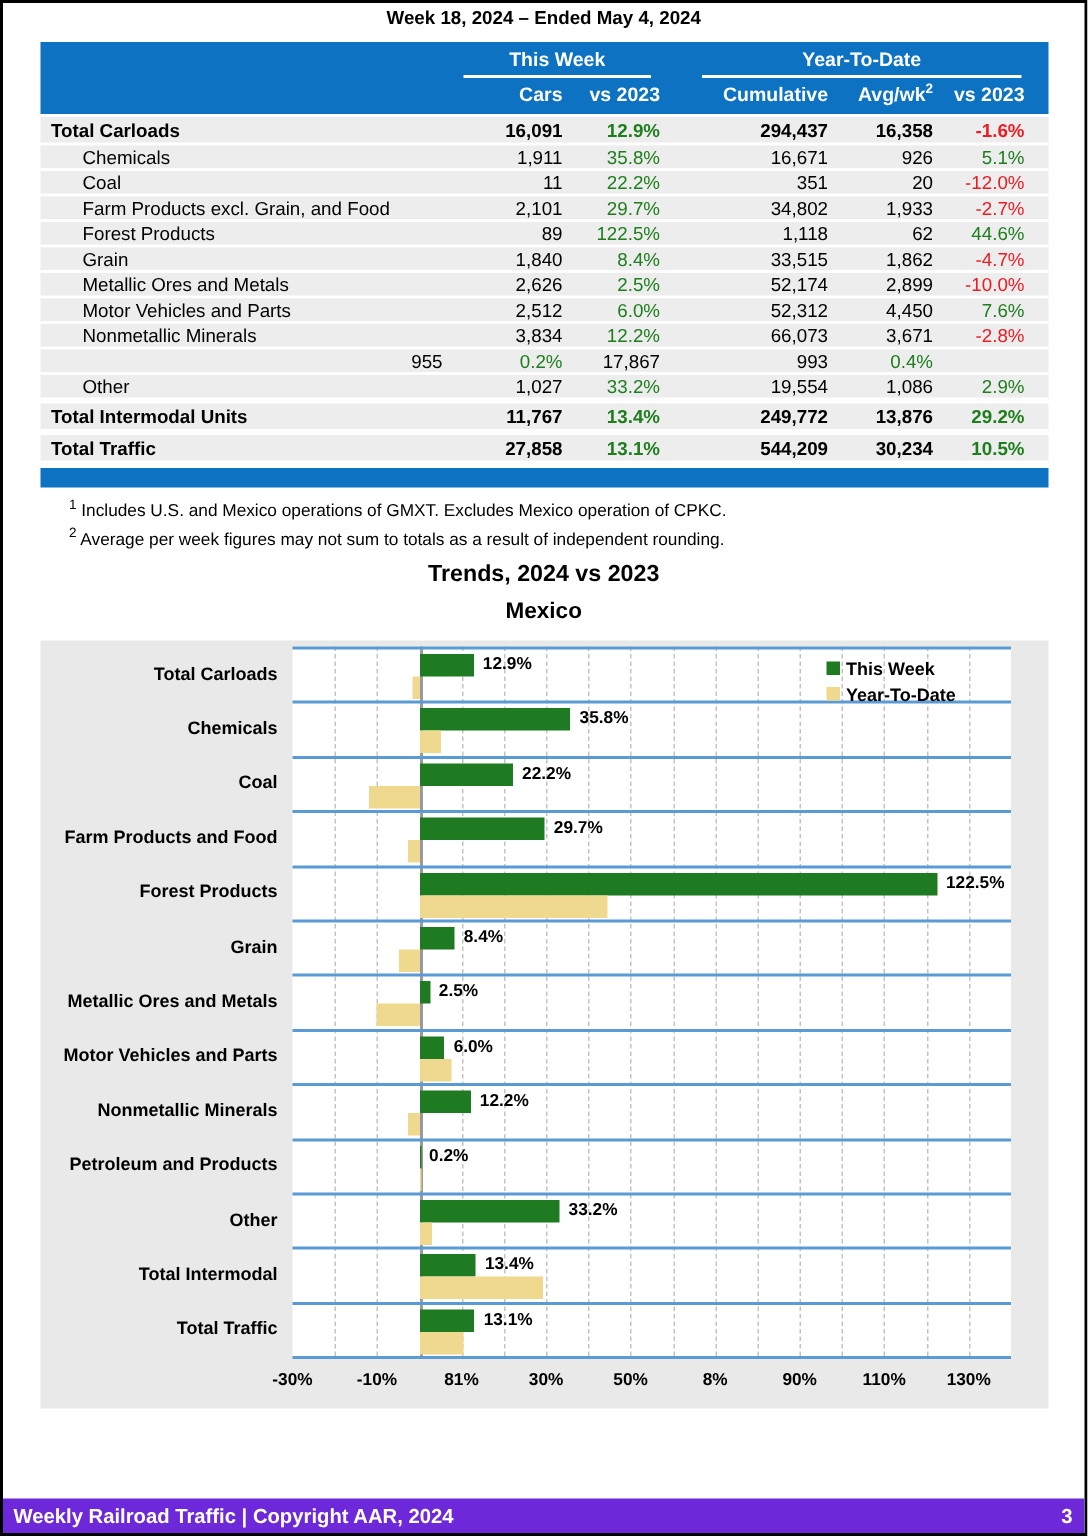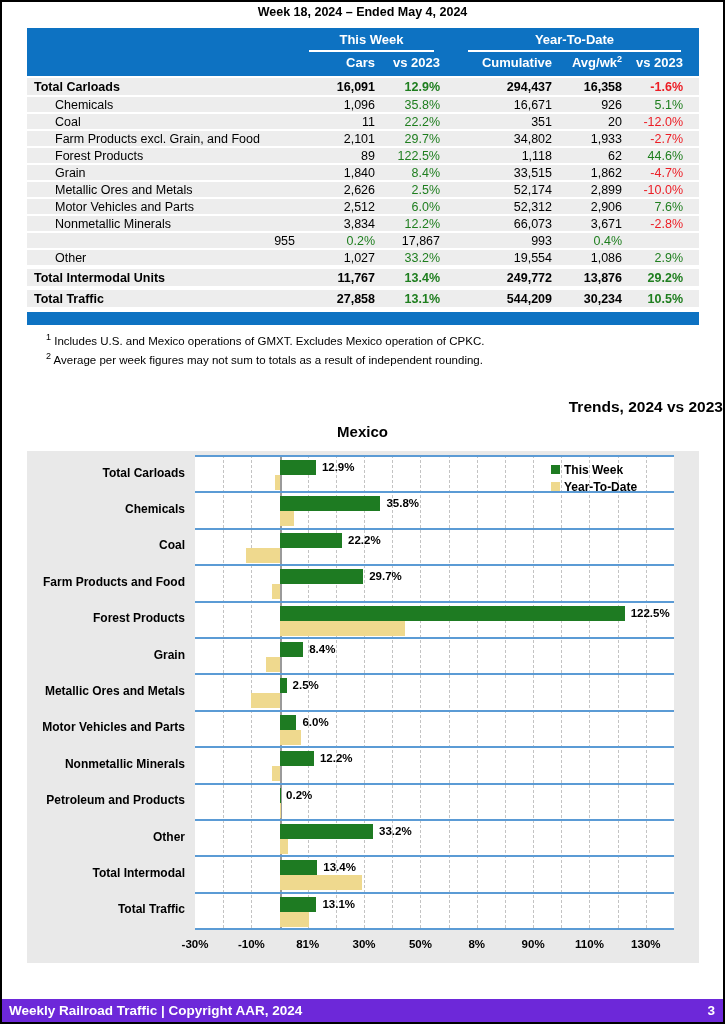--- a/index.html
+++ b/index.html
@@ -30,21 +30,21 @@
   .pos{color:#1e7e1e;}
   .neg{color:#ed1c24;}
 
   .divider{height:13px;background:#0d72c2;margin:3px 0 0 25px;width:672px;}
 
   
   .footnotes{margin:9px 0 0 44px;font-size:11.5px;}
   .footnote{margin-bottom:5px;line-height:14px;}
 
   
-  .chart-title{text-align:right;font-weight:bold;font-size:15.5px;margin-top:26px;line-height:18px;}
+  .chart-title{text-align:center;font-weight:bold;font-size:15.5px;margin-top:2px;line-height:18px;}
   .chart-subtitle{text-align:center;font-weight:bold;font-size:15px;margin-top:8px;line-height:15px;}
   .chart-panel{margin:12px 0 0 25px;width:672px;background:#e9e9e9;padding:4px 0 7px 0;box-sizing:border-box;}
   .chart-body{position:relative;width:672px;height:475px;}
   .plot-bg{position:absolute;left:168px;top:0;width:479px;height:473px;background:#fff;}
   .gridline{position:absolute;top:0;height:473px;width:0;border-left:1px dashed #c3c3c3;}
   .zero-line{position:absolute;top:0;height:473px;width:0;border-left:2px solid #9a9a9a;}
   .chart-row{position:relative;display:grid;grid-template-columns:168px 479px;height:36.4px;}
   .row-label{align-self:center;text-align:right;padding-right:10px;font-weight:bold;font-size:12px;line-height:13px;}
   .row-plot{position:relative;height:100%;box-sizing:border-box;border-top:2px solid #5b9bd5;}
   .axis-bottom{position:absolute;left:168px;top:473px;width:479px;height:0;border-top:2px solid #5b9bd5;}
@@ -90,21 +90,21 @@
         <div class="grid-row t-row total">
           <div class="c-label">Total Carloads</div>
           <div class="c-num">16,091</div>
           <div class="c-num pos">12.9%</div>
           <div class="c-num">294,437</div>
           <div class="c-num">16,358</div>
           <div class="c-num neg">-1.6%</div>
         </div>
         <div class="grid-row t-row">
           <div class="c-label indent">Chemicals</div>
-          <div class="c-num">1,096</div>
+          <div class="c-num">1,911</div>
           <div class="c-num pos">35.8%</div>
           <div class="c-num">16,671</div>
           <div class="c-num">926</div>
           <div class="c-num pos">5.1%</div>
         </div>
         <div class="grid-row t-row">
           <div class="c-label indent">Coal</div>
           <div class="c-num">11</div>
           <div class="c-num pos">22.2%</div>
           <div class="c-num">351</div>
@@ -141,21 +141,21 @@
           <div class="c-num pos">2.5%</div>
           <div class="c-num">52,174</div>
           <div class="c-num">2,899</div>
           <div class="c-num neg">-10.0%</div>
         </div>
         <div class="grid-row t-row">
           <div class="c-label indent">Motor Vehicles and Parts</div>
           <div class="c-num">2,512</div>
           <div class="c-num pos">6.0%</div>
           <div class="c-num">52,312</div>
-          <div class="c-num">2,906</div>
+          <div class="c-num">4,450</div>
           <div class="c-num pos">7.6%</div>
         </div>
         <div class="grid-row t-row">
           <div class="c-label indent">Nonmetallic Minerals</div>
           <div class="c-num">3,834</div>
           <div class="c-num pos">12.2%</div>
           <div class="c-num">66,073</div>
           <div class="c-num">3,671</div>
           <div class="c-num neg">-2.8%</div>
         </div>

